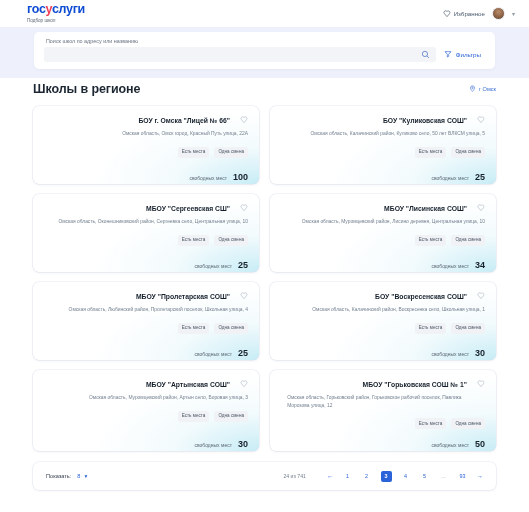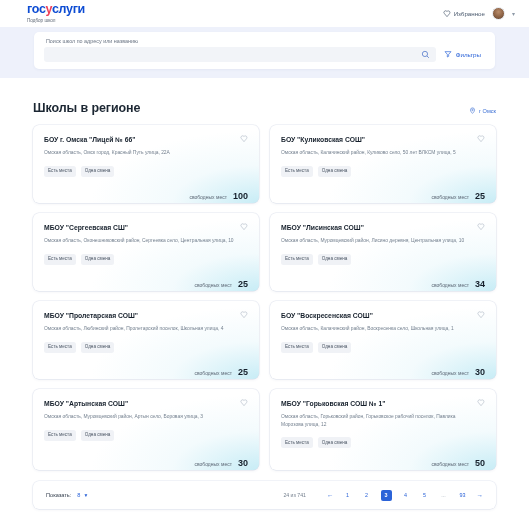--- a/index.html
+++ b/index.html
@@ -93,22 +93,22 @@
   .search-icon { color: #4c73c8; display: flex; }
   .filters {
     display: flex; align-items: center; gap: 4px;
     color: #2b63d8; font-size: 6.2px;
     padding-right: 4px;
   }
 
   
   .content { padding: 0 33px; }
   .title-row {
-    display: flex; align-items: flex-end;
-    padding: 23px 0 10px 0;
+    display: flex; align-items: center;
+    padding: 4px 0 10px 0;
   }
   .page-title {
     font-size: 12.5px;
     font-weight: bold;
     color: #1c2733;
     letter-spacing: -0.1px;
   }
   .city {
     margin-left: auto;
     display: flex; align-items: center; gap: 3px;
@@ -124,20 +124,21 @@
     position: relative;
     background:
       radial-gradient(120% 150% at 100% 100%, rgba(190,233,244,0.85) 0%, rgba(221,243,249,0.35) 32%, rgba(255,255,255,0) 62%),
       #ffffff;
     border-radius: 6px;
     box-shadow: 0 1px 3px rgba(40,60,110,0.07), 0 0 0 0.5px rgba(225,230,240,0.9);
     padding: 10px 11px 2px 11px;
     min-height: 78px;
     display: flex;
     flex-direction: column;
+    align-items: flex-end;
   }
   .card-head { display: flex; align-items: flex-start; }
   .card-title {
     font-size: 6.8px;
     font-weight: bold;
     color: #16202c;
     line-height: 9px;
     padding-right: 10px;
   }
   .heart {

